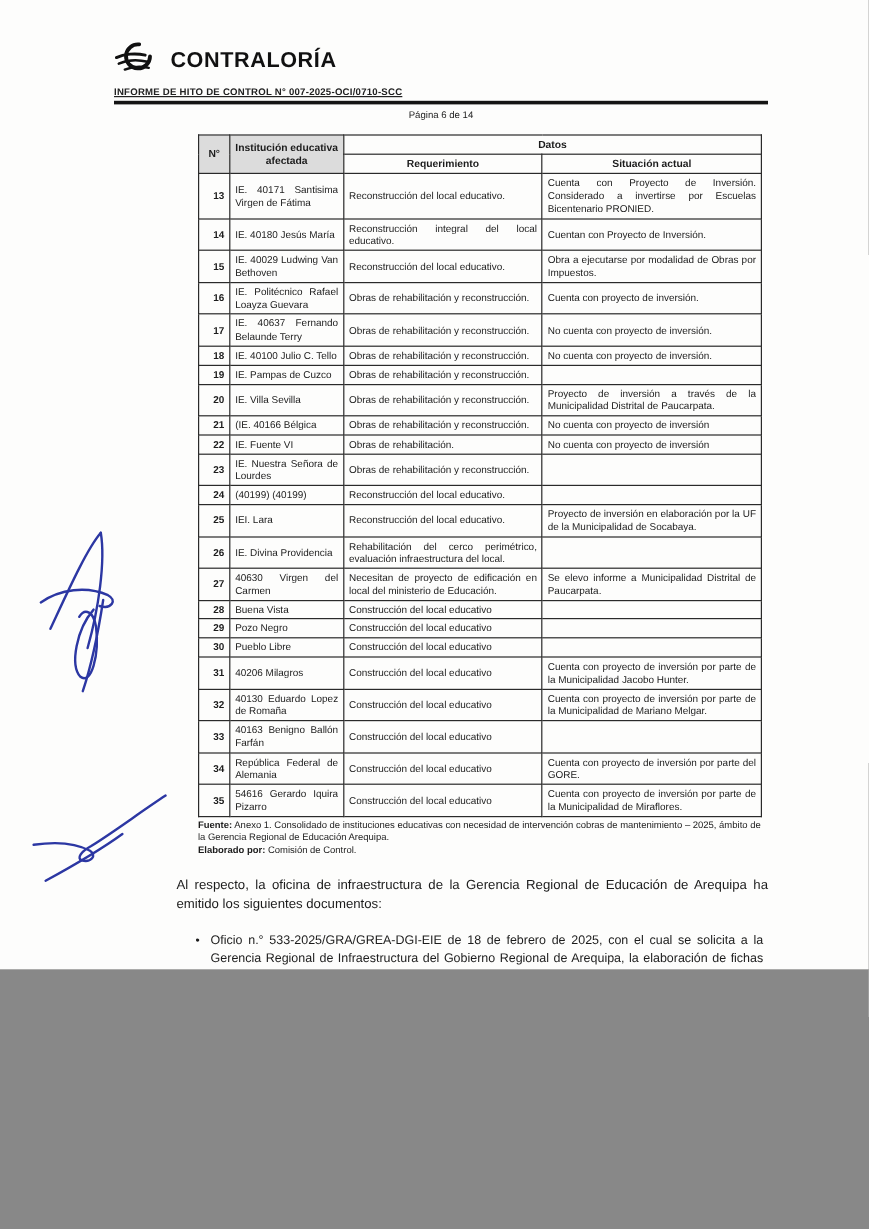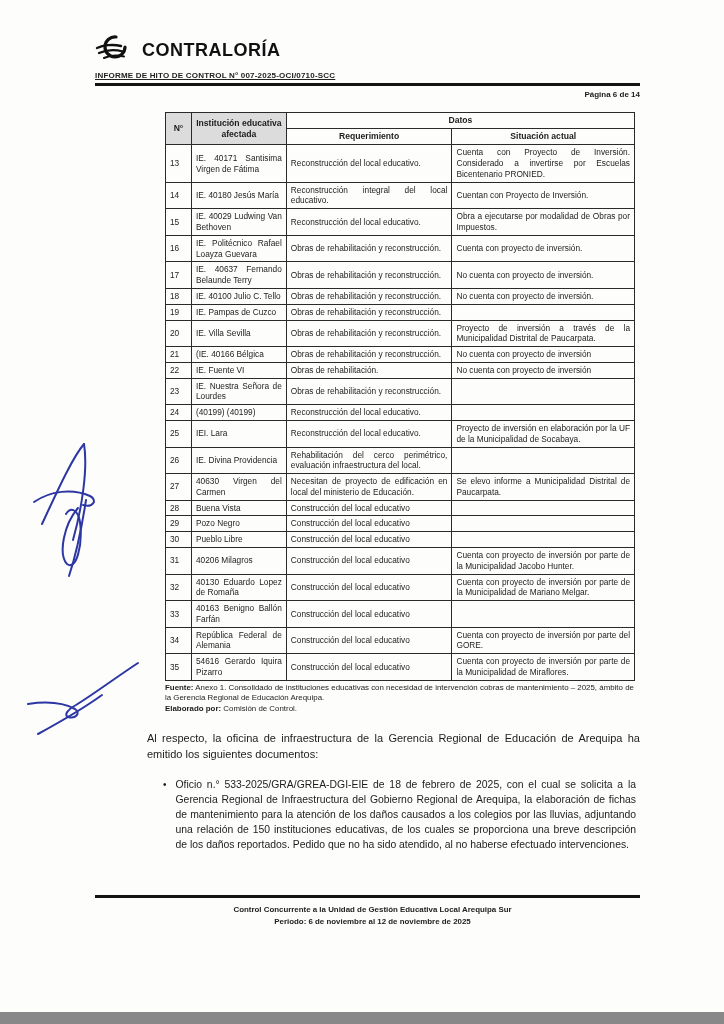--- a/index.html
+++ b/index.html
@@ -1,48 +1,48 @@
 <!DOCTYPE html>
 <html><head>
 <meta charset="utf-8">
 <style>
   * { margin:0; padding:0; box-sizing:border-box; }
   html,body { background:#888; }
   .page {
     position:relative;
-    width:724px; height:1012px;
+    width:724px; height:808px;
     margin:0 auto;
     background:#fdfdfc;
     font-family:"Liberation Sans", sans-serif;
     color:#1c1c1c;
     overflow:hidden;
   }
   
   .hdr { position:absolute; left:95px; top:34px; width:545px; }
   .brandline { display:flex; align-items:center; gap:7px; }
   .brand-text { font-size:18px; font-weight:bold; letter-spacing:.5px; color:#111; }
   .report-title { margin-top:5px; font-size:8px; font-weight:bold; color:#222; letter-spacing:.2px;text-decoration:underline; }
   .rule { margin-top:3px; height:3px; background:#141414; }
-  .page-label { margin-top:4px; text-align:right; font-size:8px; font-weight:bold; }
+  .page-label { margin-top:4px; text-align:center; font-size:8px; font-weight:normal; }
   
   .content { position:absolute; left:0; top:112px; width:724px; }
   table.main {
     margin-left:165px; width:470px;
     border-collapse:collapse;
     font-size:8.3px; line-height:1.3;
   }
   table.main th, table.main td {
     border:1px solid #2a2a2a;
     padding:2px 4px;
     vertical-align:middle;
   }
   table.main { border:1.5px solid #1a1a1a; }
   th.gray { background:#dcdcdc; }
   th { font-weight:bold; font-size:8.6px; text-align:center; }
-  td.c-n { text-align:left; width:26px; }
+  td.c-n { text-align:right; width:26px;font-weight:bold; }
   td.c-inst { width:95px; text-align:justify; }
   td.c-req { width:166px; text-align:justify; }
   td.c-stat { width:183px; text-align:justify; }
   
   .notes { margin:2px 0 0 165px; width:474px; font-size:7.9px; line-height:1.35; }
   .notes b { font-weight:bold; }
   
   .para {
     margin:16px 84px 0 147px;
     font-size:11px; line-height:1.45; text-align:justify;

